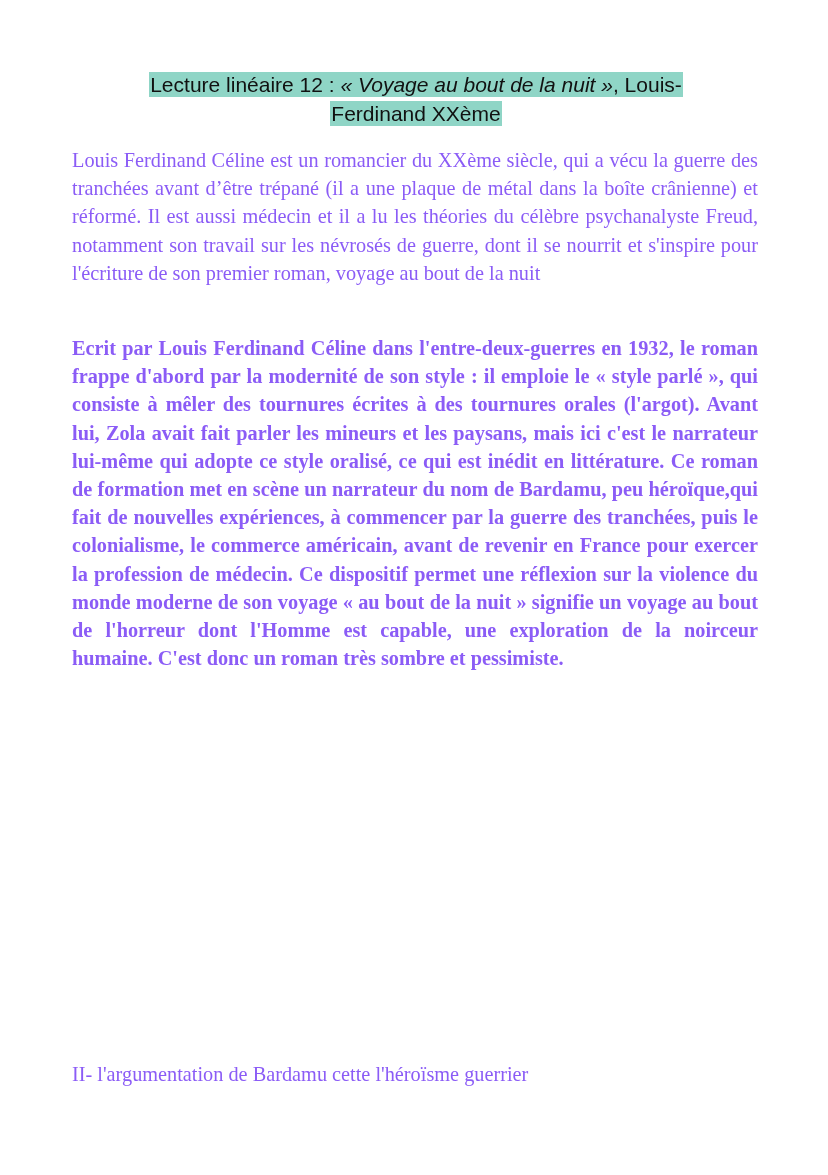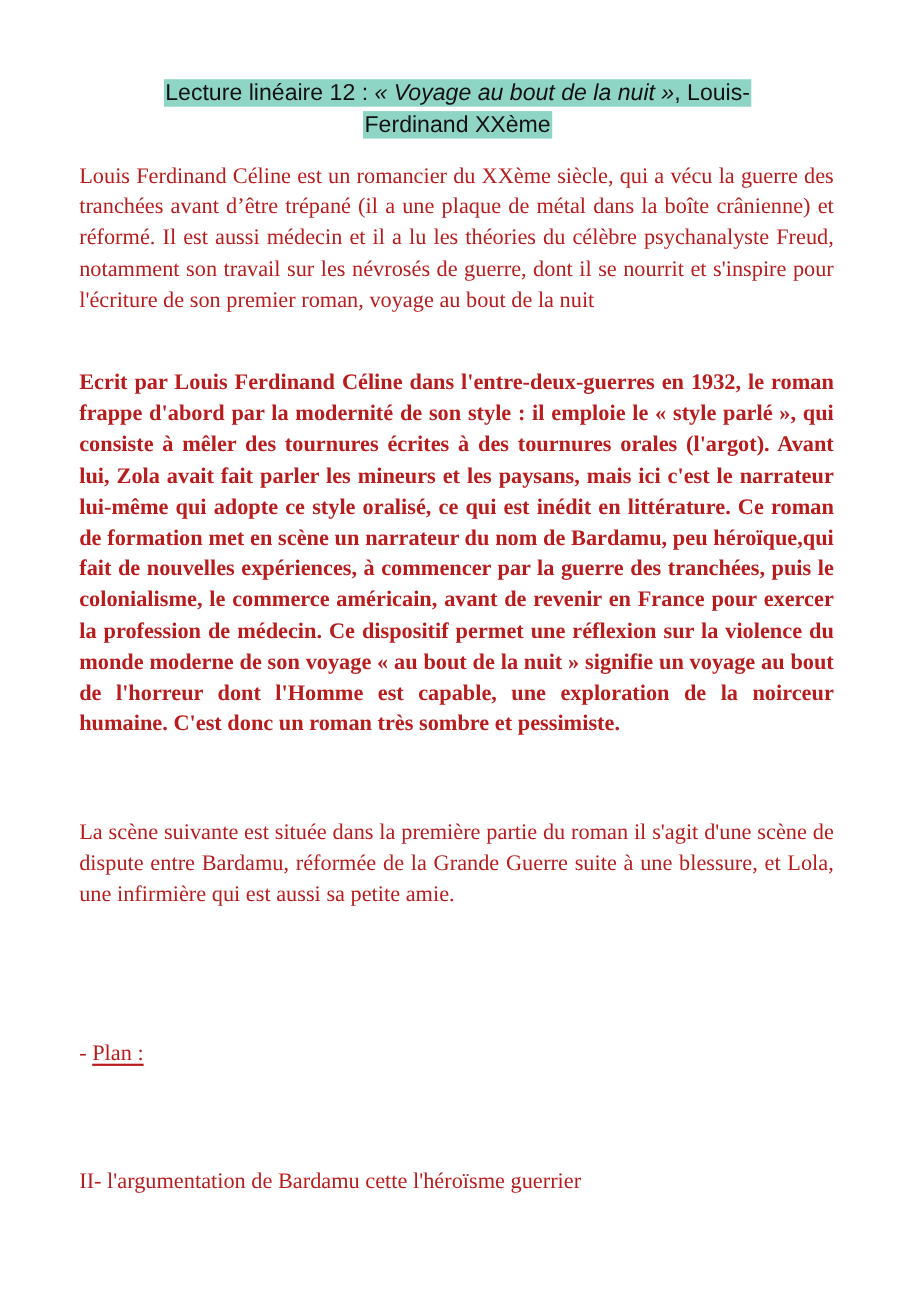--- a/index.html
+++ b/index.html
@@ -39,21 +39,21 @@
     box-decoration-break: clone;
   }
   .title em { font-style: italic; }
   .body {
     position: absolute;
     left: 72px;
     width: 686px;
     font-family: "Liberation Serif", serif;
     font-size: 20.3px;
     line-height: 28.2px;
-    color: #b91c1c;
+    color: #8b5cf6;
   }
   .just {
     text-align: justify;
   }
   p { margin: 0; }
   .p1 { top: 146px; }
   .p2 { top: 334px; font-weight: bold; }
   .p3 { top: 743px; }
   .q  { top: 871px; font-weight: bold; }
   .plan-label { top: 944px; }
@@ -67,21 +67,19 @@
 <div class="page">
 
   <div class="title">
     <span class="hl" style="background: rgb(143, 213, 198);"><span>Lecture linéaire 12 : </span><em>« Voyage au bout de la nuit »</em><span>, Louis-</span></span><br><span class="hl" style="background: rgb(143, 213, 198);"><span>Ferdinand XXème</span></span>
   </div>
 
   <p class="body just p1">Louis Ferdinand Céline est un romancier du XXème siècle, qui a vécu la guerre des tranchées avant d’être trépané (il a une plaque de métal dans la boîte crânienne) et réformé. Il est aussi médecin et il a lu les théories du célèbre psychanalyste Freud, notamment son travail sur les névrosés de guerre, dont il se nourrit et s'inspire pour l'écriture de son premier roman, voyage au bout de la nuit</p>
 
   <p class="body just p2">Ecrit par Louis Ferdinand Céline dans l'entre-deux-guerres en 1932, le roman frappe d'abord par la modernité de son style : il emploie le « style parlé », qui consiste à mêler des tournures écrites à des tournures orales (l'argot). Avant lui, Zola avait fait parler les mineurs et les paysans, mais ici c'est le narrateur lui-même qui adopte ce style oralisé, ce qui est inédit en littérature. Ce roman de formation met en scène un narrateur du nom de Bardamu, peu héroïque,qui fait de nouvelles expériences, à commencer par la guerre des tranchées, puis le colonialisme, le commerce américain, avant de revenir en France pour exercer la profession de médecin. Ce dispositif permet une réflexion sur la violence du monde moderne de son voyage « au bout de la nuit » signifie un voyage au bout de l'horreur dont l'Homme est capable, une exploration de la noirceur humaine. C'est donc un roman très sombre et pessimiste.</p>
 
-  <p class="body just p3">La scène suivante est située dans la première partie du roman il s'agit d'une scène de dispute entre Bardamu, réformée de la Grande Guerre suite à une blessure, et Lola, une infirmière qui est aussi sa petite amie.</p>
 
 
-  <p class="body plan-label"><span>- </span><u>Plan :</u></p>
 
 
   <p class="body plan2">II- l'argumentation de Bardamu cette l'héroïsme guerrier</p>
 
 </div>
 
 </body></html>

